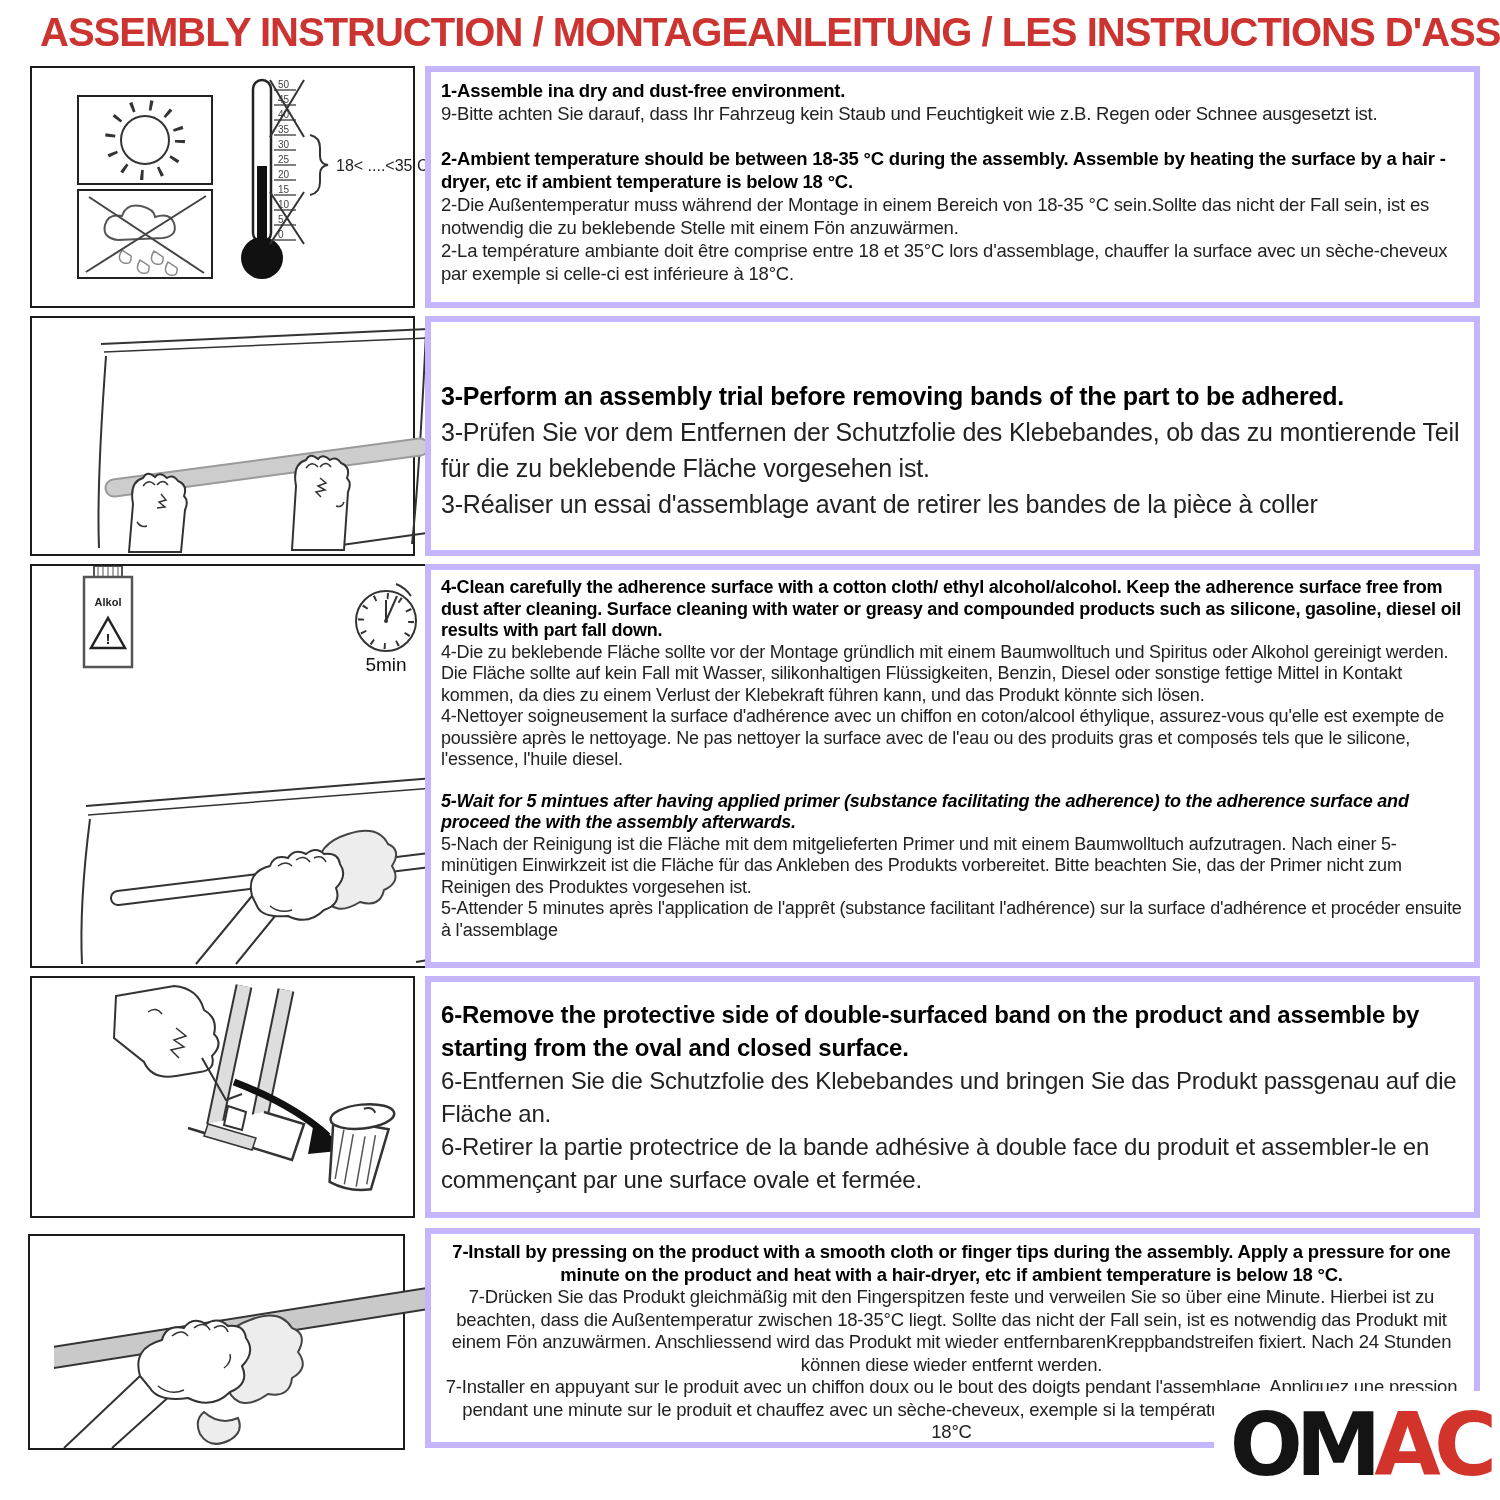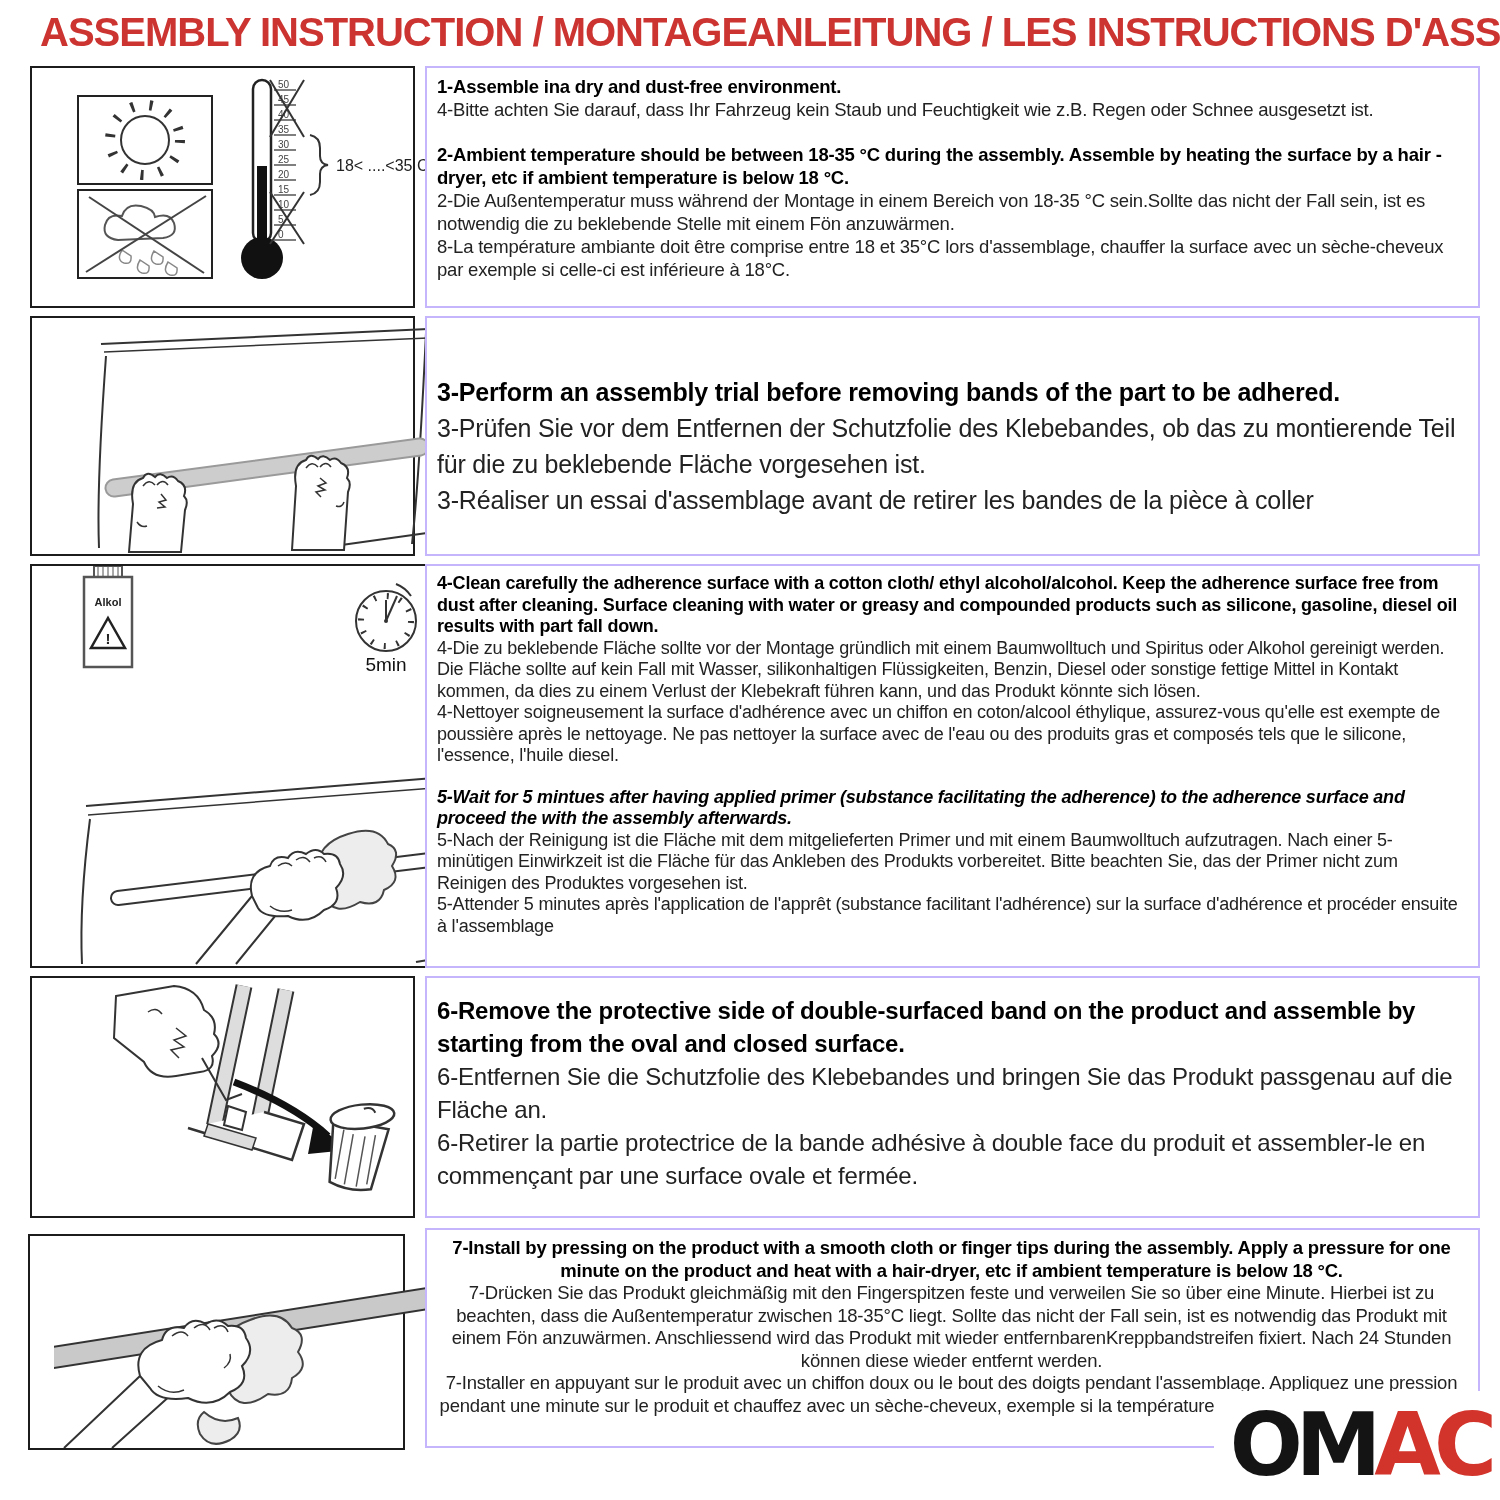--- a/index.html
+++ b/index.html
@@ -1,21 +1,21 @@
 <!DOCTYPE html>
 <html><head>
 <meta charset="utf-8">
 <style>
   html,body{margin:0;padding:0;background:#fff;}
   .page{position:relative;width:1500px;height:1500px;background:#fff;overflow:hidden;
         font-family:"Liberation Sans","DejaVu Sans",sans-serif;color:#161616;}
   .title{position:absolute;left:40px;top:10px;width:1440px;font-size:40px;font-weight:700;
          letter-spacing:-1px;white-space:nowrap;}
   .ibox{position:absolute;background:#fff;border:2px solid #1c1c1c;box-sizing:border-box;padding-left:24px;}
-  .tbox{position:absolute;background:#fff;border:2px solid #c4b5fd;box-sizing:border-box;
+  .tbox{position:absolute;background:#fff;border:6px solid #c4b5fd;box-sizing:border-box;
         padding:7px 12px 4px 10px;left:425px;width:1055px;}
   .para{font-weight:400;color:#222;letter-spacing:-0.2px;}
   .para.b{font-weight:700;color:#000;}
   .para.gap{margin-top:22px;}
   .t1{top:66px;height:242px;font-size:18.5px;line-height:23px;}
   .t2{top:316px;height:240px;font-size:25px;line-height:36px;padding-top:56px;}
   .t3{top:564px;height:404px;font-size:18px;line-height:21.5px;}
   .t3 .para.gap{margin-top:20px;font-style:italic;}
   .t4{top:976px;height:242px;font-size:24px;line-height:33px;padding-top:16px;}
   .t5{top:1228px;height:220px;font-size:18.5px;line-height:22.5px;text-align:center;}
@@ -89,24 +89,24 @@
           <line x1="214" y1="124" x2="248" y2="176"></line>
             <line x1="248" y1="124" x2="214" y2="176"></line>
         </g>
         <path d="M254,67 Q264,69 264,80 L264,88 Q264,96 272,97 Q264,98 264,106 L264,114 Q264,125 254,127" fill="none" stroke="#333" stroke-width="2"></path>
         <text x="280" y="103" font-size="16" fill="#222" font-family="Liberation Sans, sans-serif">18&lt; ....&lt;35 C</text>
       </g>
     </svg>
   </div>
   <div class="tbox t1">
       <div class="para b">1-Assemble ina dry and dust-free environment.</div>
-      <div class="para">4-Bitte achten Sie darauf, dass Ihr Fahrzeug kein Staub und Feuchtigkeit wie z.B. Regen oder Schnee ausgesetzt ist.</div>
+      <div class="para">9-Bitte achten Sie darauf, dass Ihr Fahrzeug kein Staub und Feuchtigkeit wie z.B. Regen oder Schnee ausgesetzt ist.</div>
       <div class="para b gap">2-Ambient temperature should be between 18-35 °C  during the assembly. Assemble by heating the surface by a hair -dryer, etc if ambient temperature is below 18 °C.</div>
       <div class="para">2-Die Außentemperatur muss während der Montage in einem Bereich von 18-35 °C  sein.Sollte das nicht der Fall sein, ist es notwendig die zu beklebende Stelle mit einem Fön anzuwärmen.</div>
-      <div class="para">8-La température ambiante doit être comprise entre 18 et 35°C lors d'assemblage, chauffer la surface avec un sèche-cheveux par exemple si celle-ci est inférieure à 18°C.</div>
+      <div class="para">2-La température ambiante doit être comprise entre 18 et 35°C lors d'assemblage, chauffer la surface avec un sèche-cheveux par exemple si celle-ci est inférieure à 18°C.</div>
     </div>
 
   <div class="ibox i2">
     <svg width="381" height="236" viewBox="0 0 381 236">
       <path d="M45,26 L372,11" stroke="#333" stroke-width="2" fill="none"></path>
       <path d="M48,34 L372,20" stroke="#333" stroke-width="1.5" fill="none"></path>
       <path d="M50,38 C44,120 41,180 43,230" stroke="#333" stroke-width="2" fill="none"></path>
       <path d="M370,15 C366,100 361,180 356,226" stroke="#333" stroke-width="2" fill="none"></path>
       <path d="M250,232 L378,214" stroke="#333" stroke-width="2" fill="none"></path>
       <line x1="58" y1="170" x2="364" y2="129" stroke="#9a9a9a" stroke-width="19" stroke-linecap="round"></line>

